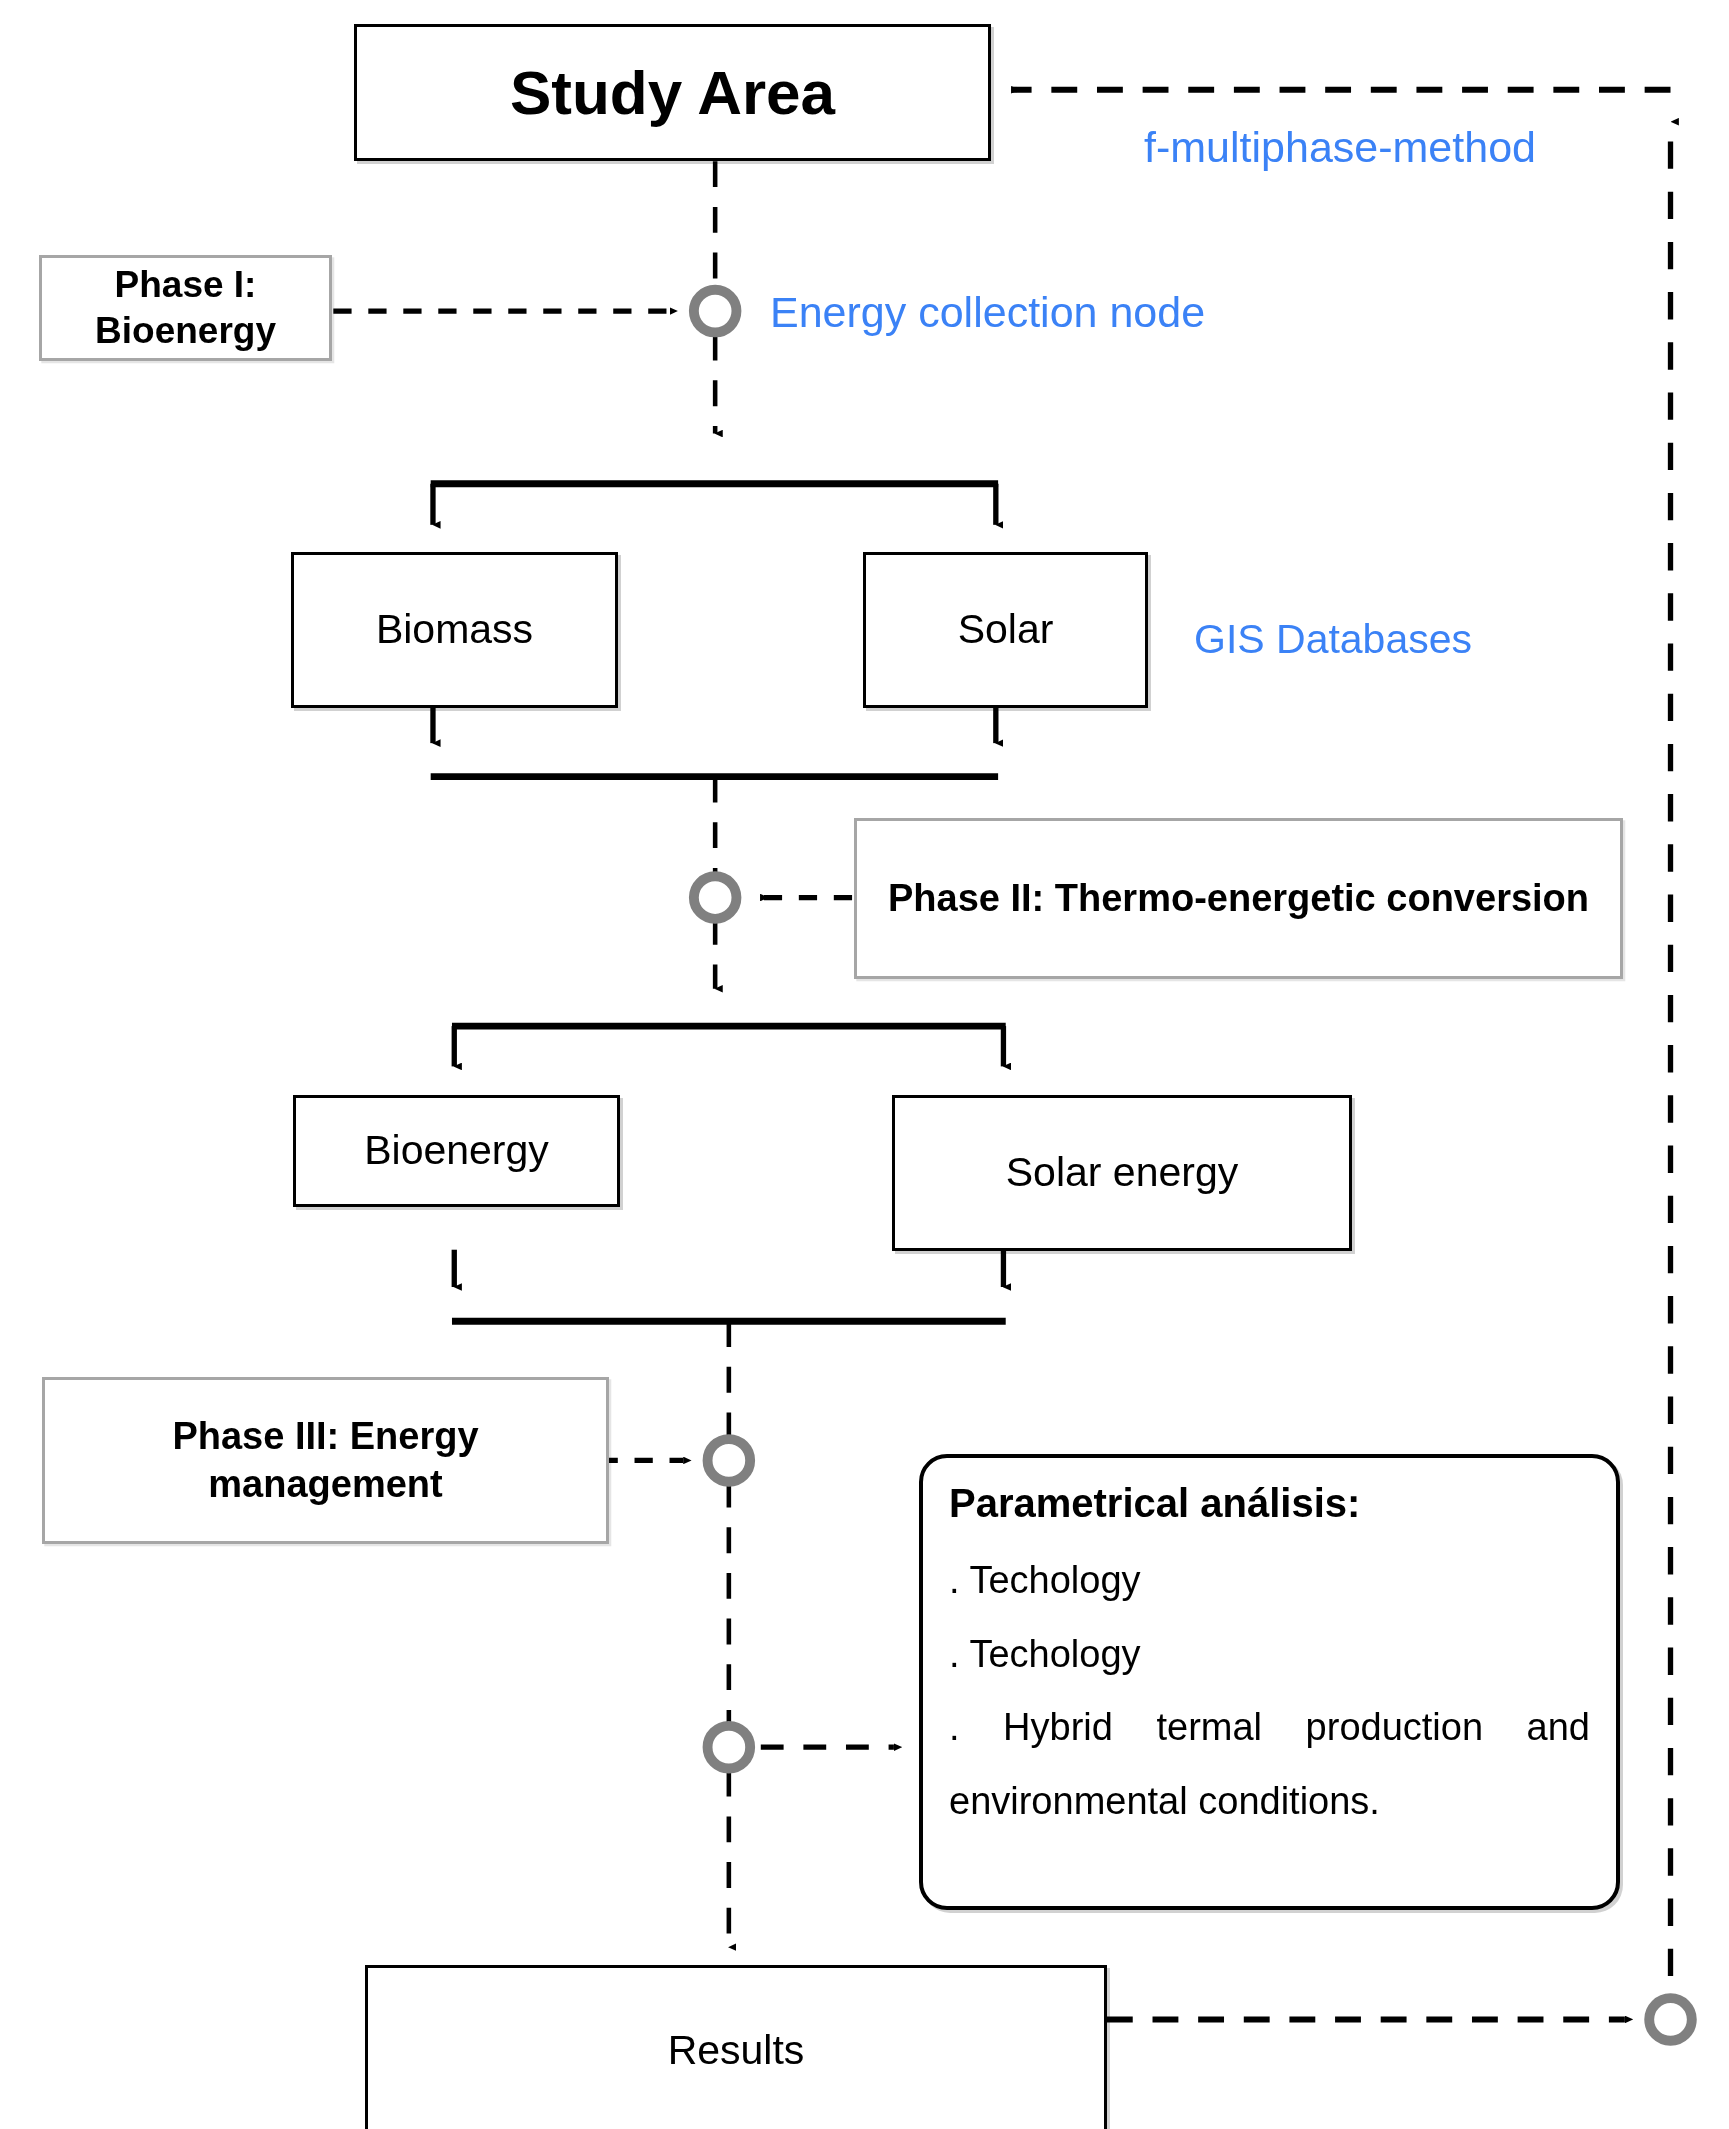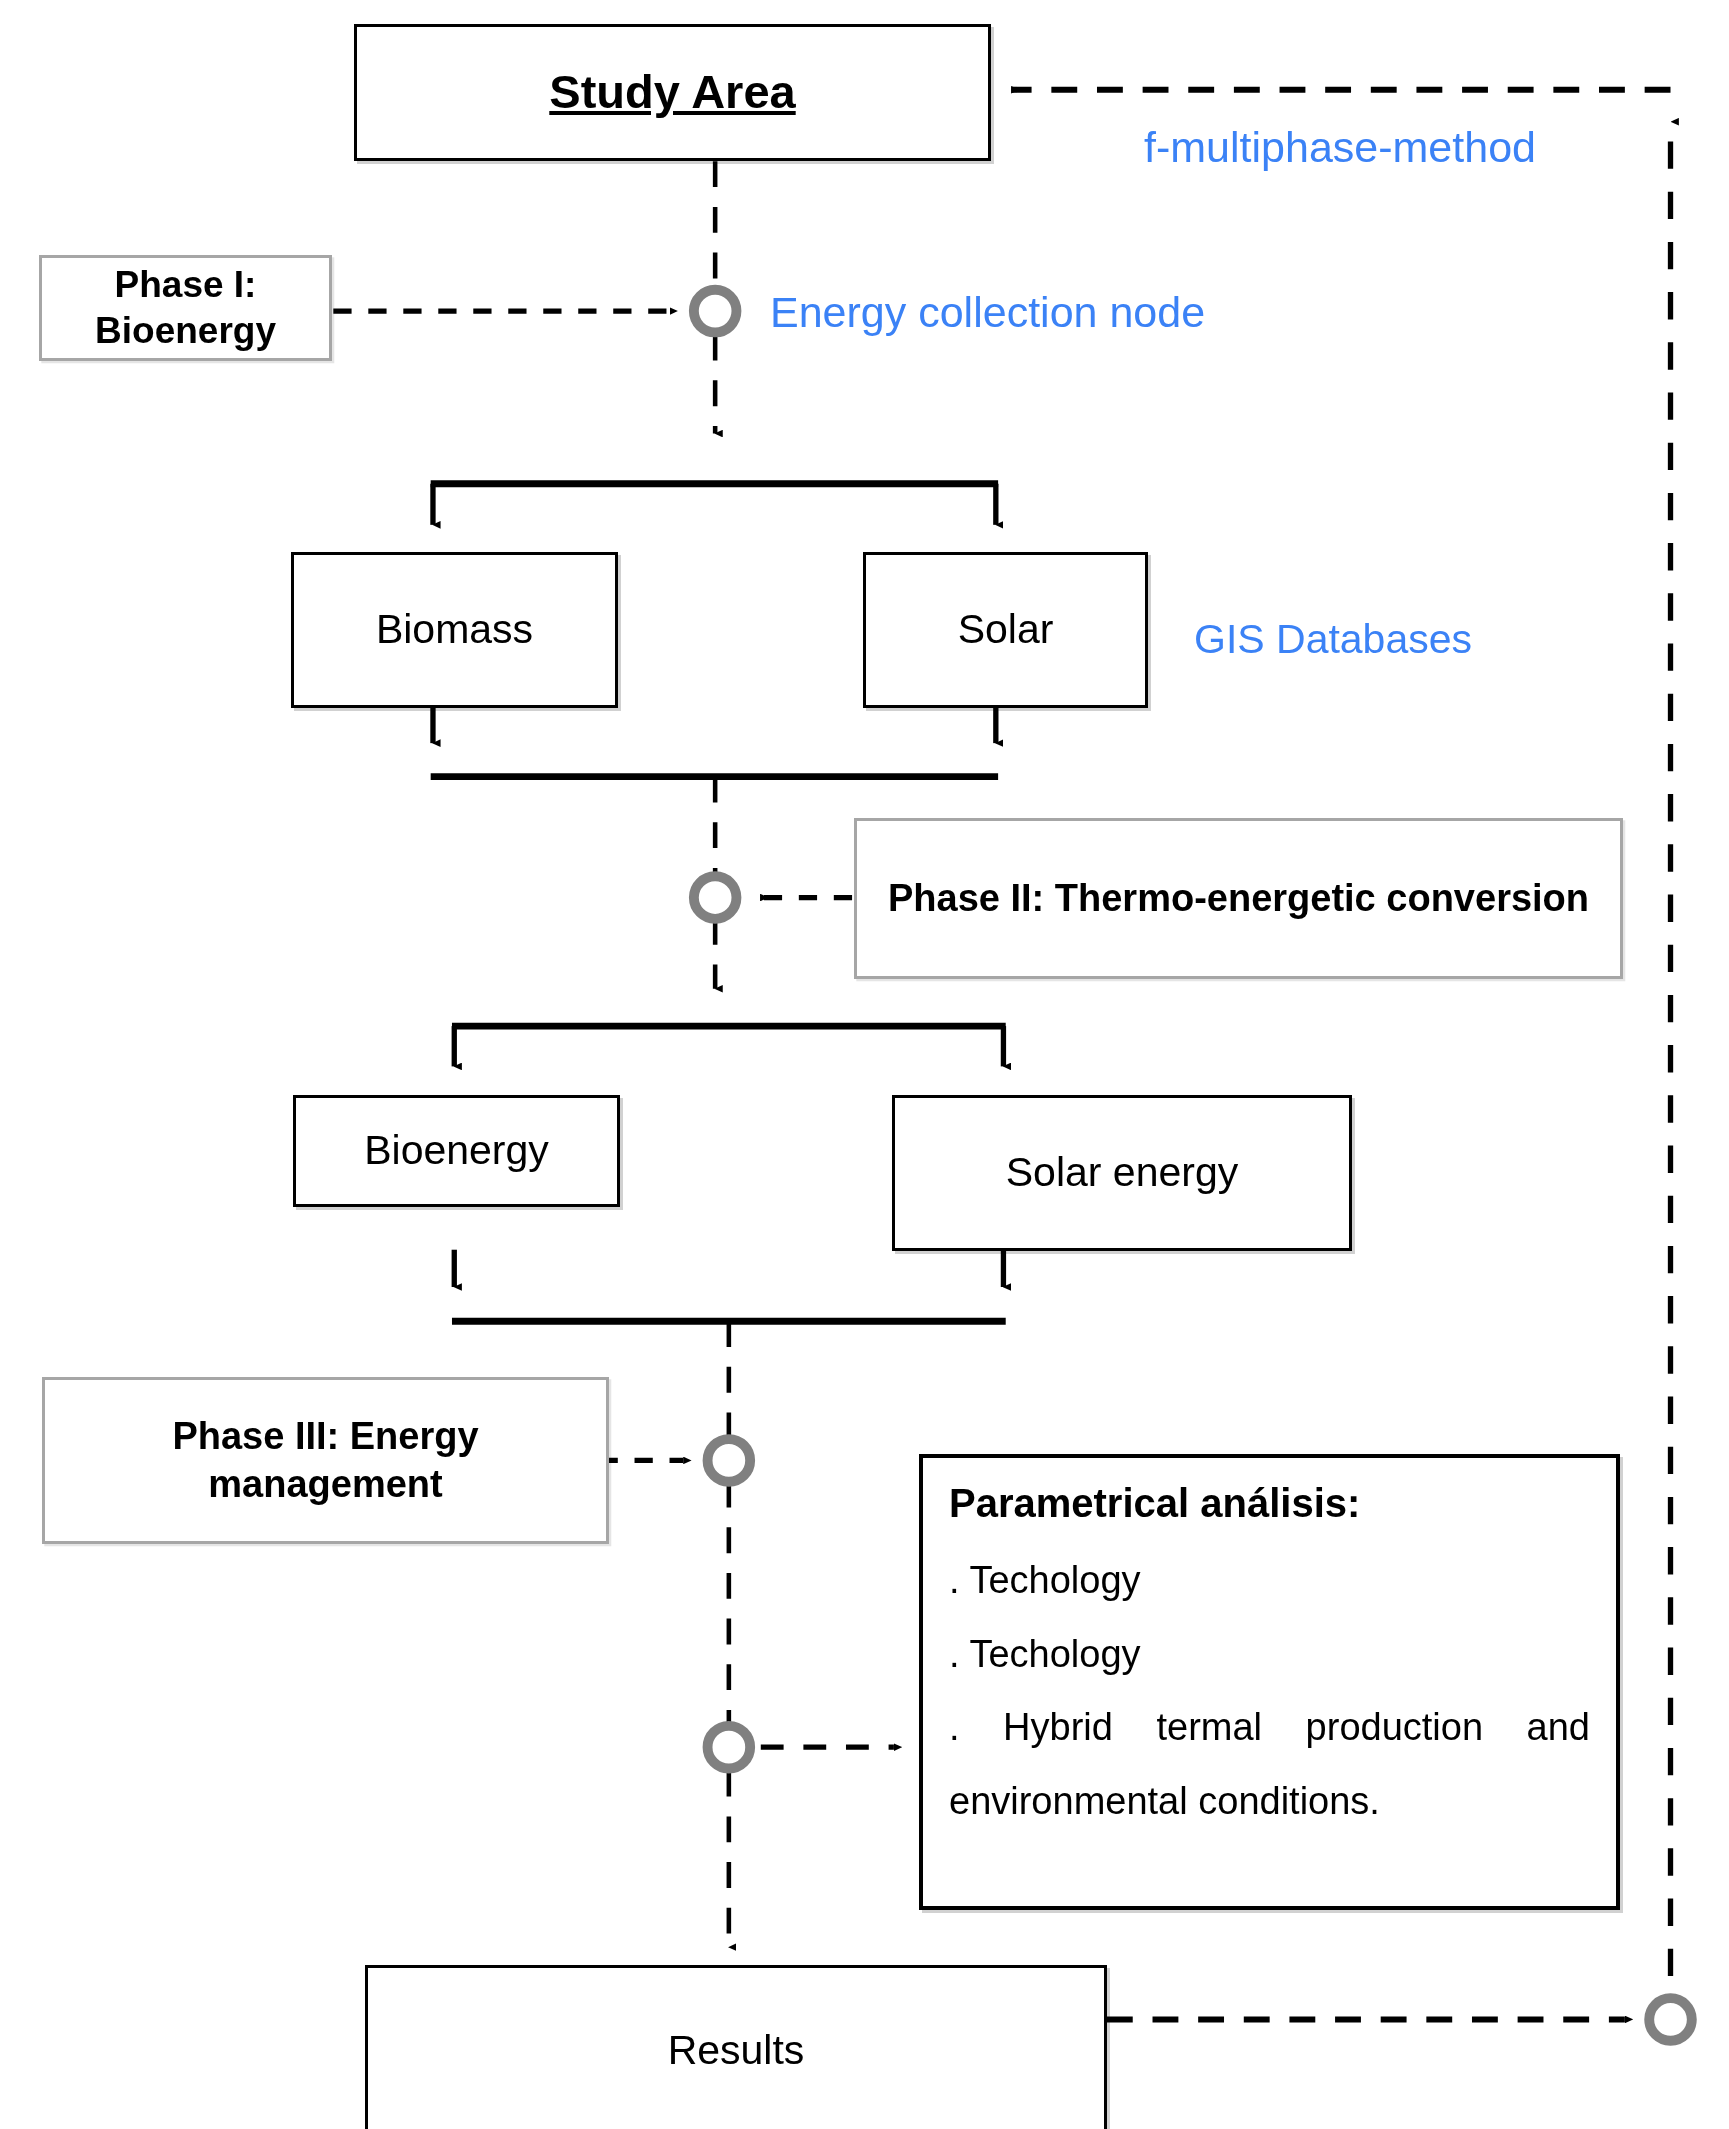--- a/index.html
+++ b/index.html
@@ -165,21 +165,21 @@
     <g>
       <line x1="1455" y1="2655" x2="2136" y2="2655" stroke="#000" stroke-width="8" stroke-dasharray="34,26" marker-end="url(#arrow-right)"></line>
     </g>
 
     <g>
       <line x1="2196" y1="2598" x2="2196" y2="160" stroke="#000" stroke-width="7" stroke-dasharray="36,30" marker-end="url(#arrow-up)"></line>
       <line x1="2196" y1="118" x2="1330" y2="118" stroke="#000" stroke-width="8" stroke-dasharray="34,26" marker-end="url(#arrow-left)"></line>
     </g>
   </svg>
 
-  <div class="box box-strong bold" style="left:354px; top:24px; width:637px; height:137px; font-size:47px;text-decoration:underline;">
+  <div class="box box-strong bold" style="left:354px; top:24px; width:637px; height:137px; font-size:62px;">
     <span>Study Area</span>
   </div>
 
   <div class="box box-phase bold" style="left:39px; top:255px; width:293px; height:106px; font-size:37px;">
     <span>Phase I:  Bioenergy</span>
   </div>
 
   <div class="box box-strong" style="left:291px; top:552px; width:327px; height:156px; font-size:41px;">
     <span>Biomass</span>
   </div>
@@ -199,21 +199,21 @@
   </div>
 
   <div class="box box-strong" style="left:892px; top:1095px; width:460px; height:156px; font-size:41px;">
     <span>Solar energy</span>
   </div>
 
   <div class="box box-phase bold" style="left:42px; top:1377px; width:567px; height:167px; font-size:38px; padding:0 30px;align-items:center;">
     <span>Phase III: Energy management</span>
   </div>
 
-  <div class="para-box" style="left:919px; top:1454px; width:701px; height:456px;">
+  <div class="para-box" style="left:919px; top:1454px; width:701px; height:456px;border-radius:28px;">
     <div class="para-title">Parametrical análisis:</div>
     <div class="para-item">. Techology</div>
     <div class="para-item">. Techology</div>
     <div class="para-item justify">. Hybrid termal production and</div>
     <div class="para-item last">environmental conditions.</div>
   </div>
 
   <div class="box box-strong" style="left:365px; top:1965px; width:742px; height:172px; font-size:41px;">
     <span>Results</span>
   </div>

